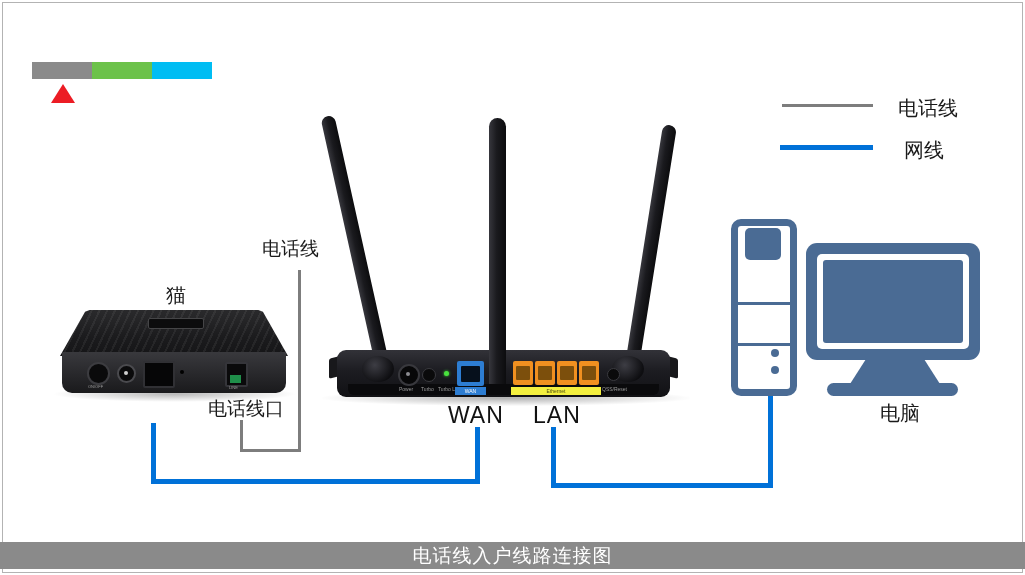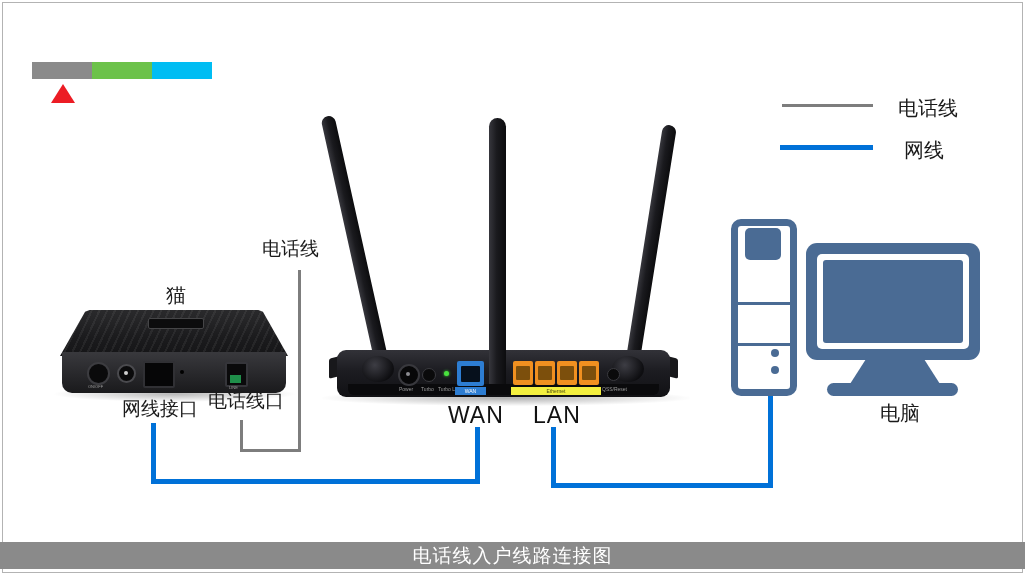--- a/index.html
+++ b/index.html
@@ -124,22 +124,21 @@
   <div class="abs modem-top"></div>
   <div class="abs modem-badge"></div>
   <div class="abs modem-rear"></div>
   <div class="abs modem-pwr"></div>
   <div class="abs tiny" style="left:88px;top:384px;font-size:4px;">ON/OFF</div>
   <div class="abs modem-dc"></div>
   <div class="abs modem-rj45"></div>
   <div class="abs modem-hole"></div>
   <div class="abs modem-line"></div>
   <div class="abs tiny" style="left:229px;top:385px;font-size:4px;">LINE</div>
-  <div class="abs diag-label center" style="left:110px;top:396px;width:100px;">网线接口</div>
-  <div class="abs diag-label center" style="left:196px;top:388px;width:100px;">电话线口</div>
+  <div class="abs diag-label center" style="left:196px;top:396px;width:100px;">电话线口</div>
 
   <div class="abs router-shadow"></div>
   <div class="abs antenna ant-left"></div>
   <div class="abs antenna ant-right"></div>
   <div class="abs fin fin-left"></div>
   <div class="abs fin fin-right"></div>
   <div class="abs router-body"></div>
   <div class="abs antenna ant-center"></div>
   <div class="abs router-strip"></div>
   <div class="abs mount mount-left"></div>

